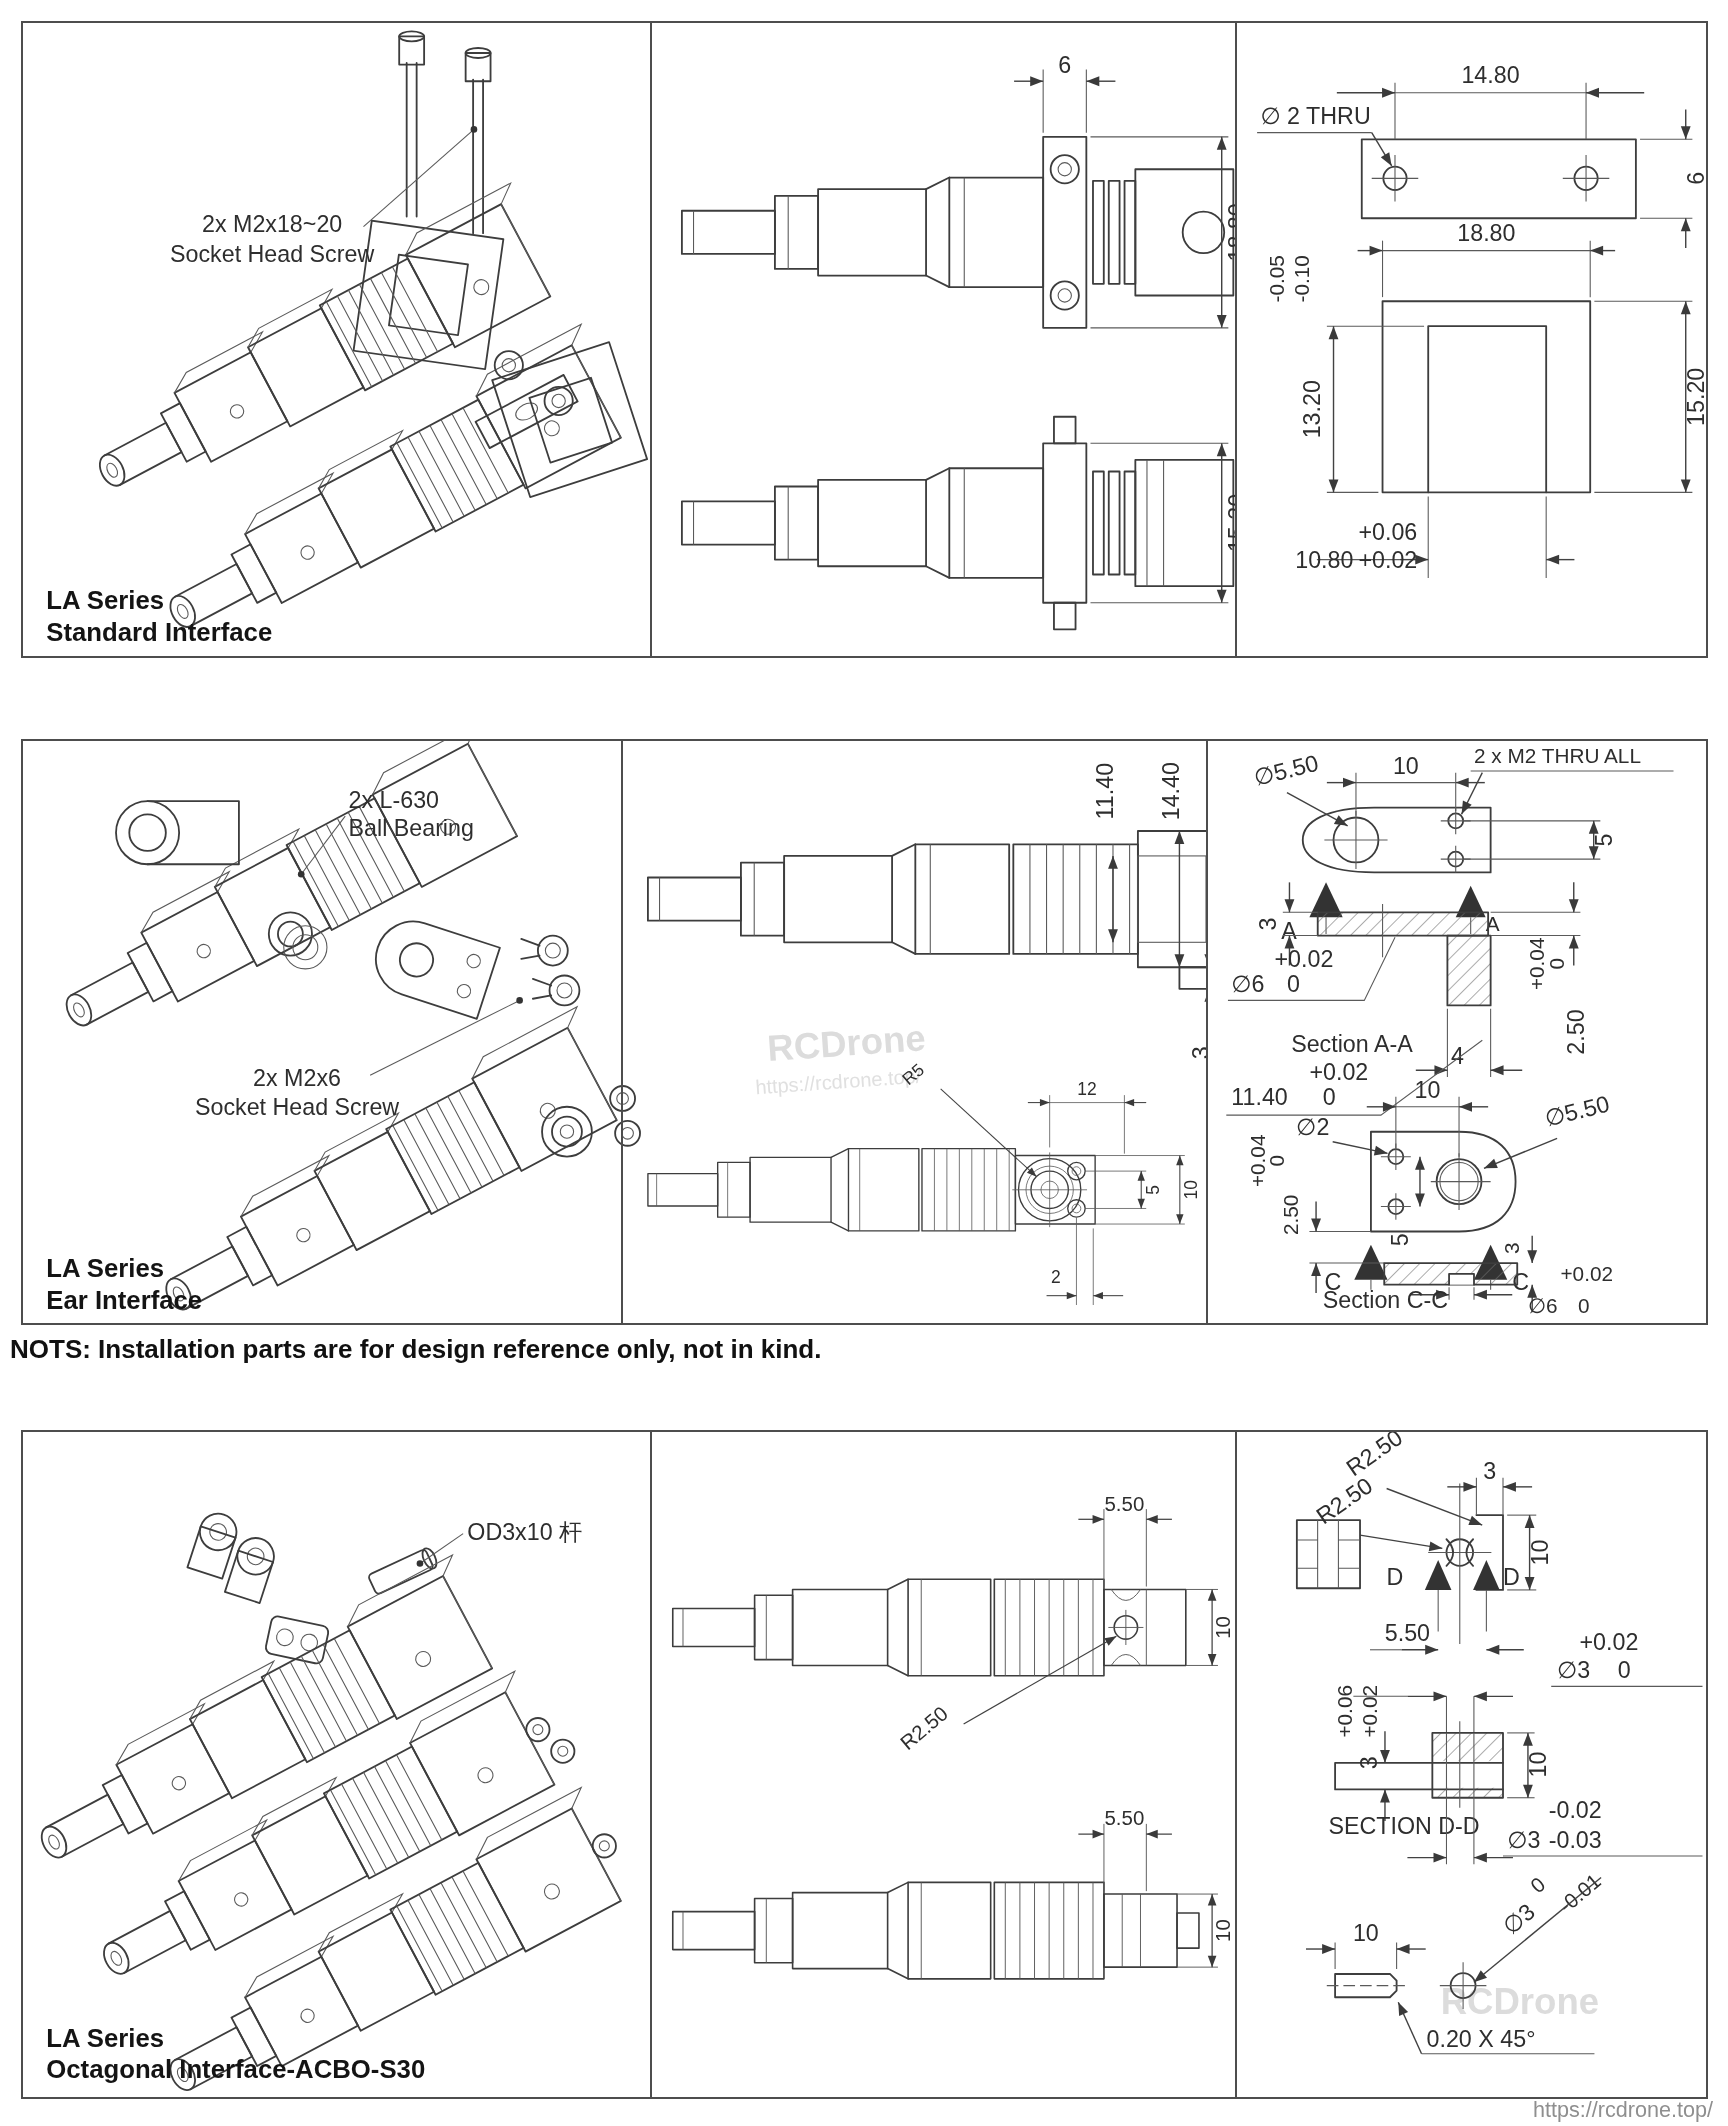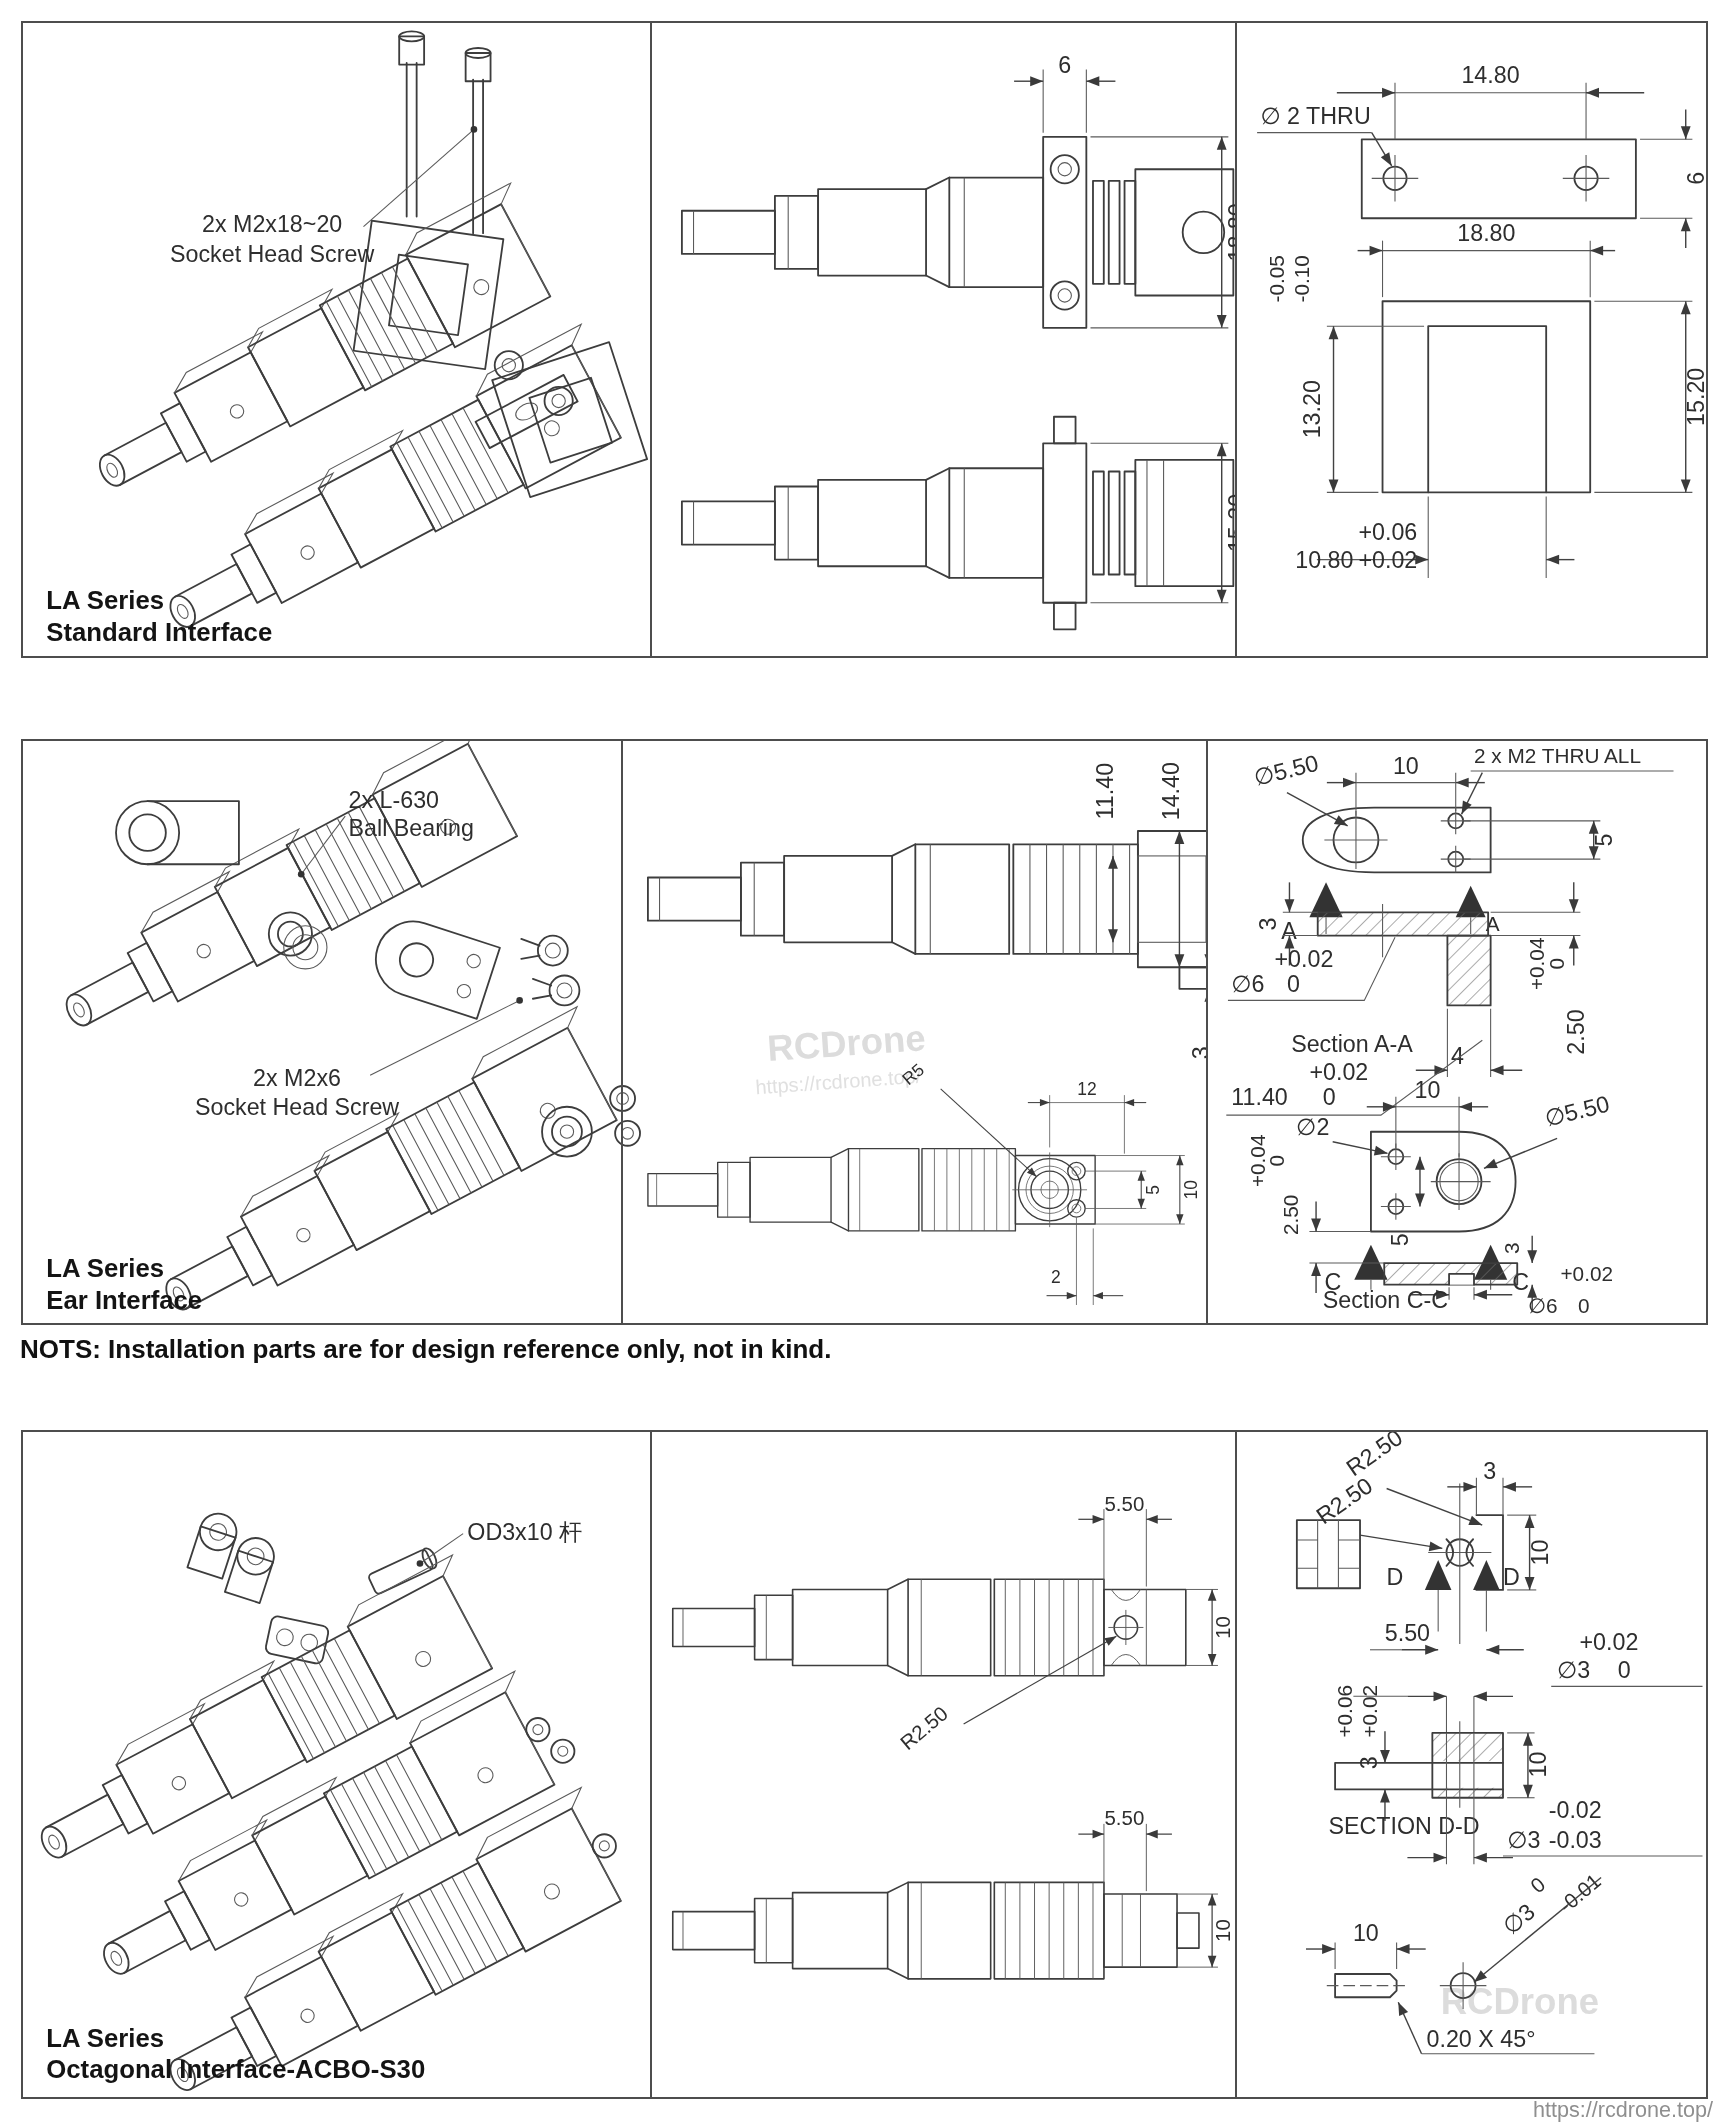--- a/index.html
+++ b/index.html
@@ -13,21 +13,21 @@
   .dm{fill:none;stroke:#424242;stroke-width:1.7;}
   .arr{fill:#333;stroke:none;}
   .dot{fill:#333;stroke:none;}
   text{fill:#2e2e2e;}
   .t{font-size:28px;}
   .ts{font-size:25px;}
   .lab{font-size:28px;}
   .title{font-size:31px;font-weight:bold;fill:#141414;}
   .wmb{font-size:44px;font-weight:bold;fill:#dcdcdc;}
   .wmu{font-size:24px;fill:#e0e0e0;}
-  .note{position:absolute;left:20px;top:1334px;font-size:26px;font-weight:bold;color:#111;}
+  .note{position:absolute;left:10px;top:1334px;font-size:26px;font-weight:bold;color:#111;}
   .pageurl{position:absolute;left:1533px;top:2097px;font-size:21.6px;color:#8f8f8f;}
 </style>
 </head>
 <body>
 
 <svg width="0" height="0" style="position:absolute">
 <defs>
   <marker id="ae" viewBox="0 0 12 12" refX="11" refY="6" markerWidth="11" markerHeight="11" orient="auto-start-reverse">
     <path d="M1,2.2 L11,6 L1,9.8 Z" fill="#3a3a3a"></path>
   </marker>

